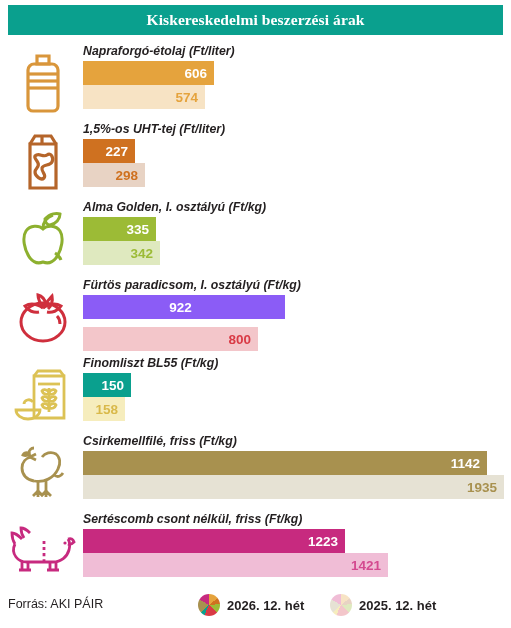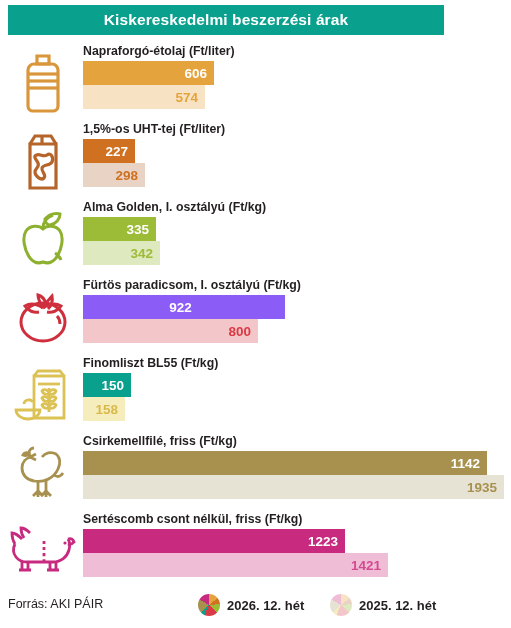--- a/index.html
+++ b/index.html
@@ -19,26 +19,27 @@
     left: 0; top: 0;
     width: 511px;
     height: 628px;
   }
 
   
   .title-bar {
     position: absolute;
     left: 8px;
     top: 5px;
-    width: 436px;
+    width: 495px;
     height: 30px;
     background: #0aa08e;
     display: flex;
     align-items: center;
     justify-content: center;
+    font-family: Liberation Serif, serif;
   }
   .title-bar .title-text {
     color: #ffffff;
     font-size: 15.5px;
     font-weight: bold;
     letter-spacing: 0.1px;
     white-space: nowrap;
   }
 
   
@@ -61,20 +62,21 @@
     right: 0;
     top: 0;
   }
   .row-label {
     font-size: 12.3px;
     font-weight: bold;
     color: #231f20;
     white-space: nowrap;
     line-height: 14px;
     margin-bottom: 3px;
+    font-style: italic;
   }
   .bar {
     height: 24px;
     display: flex;
     align-items: center;
     justify-content: flex-end;
     box-sizing: border-box;
     padding-right: 7px;
   }
   .bar.dark .bar-value {
@@ -203,21 +205,21 @@
         <path d="M30 20c-3-5-5-9-5-13 4 1 7 5 8 9"></path>
         <path d="M30 20c3-5 6-9 9-12 1 5-1 10-4 13"></path>
         <path d="M44 28c2 2 3 5 3 8"></path>
       </svg>
     </div>
     <div class="row-body">
       <div class="row-label">Fürtös paradicsom, I. osztályú (Ft/kg)</div>
       <div class="bar dark" style="width:202px;background:#8b5cf6;justify-content:center;">
         <span class="bar-value">922</span>
       </div>
-      <div class="bar light" style="width:175px;background:#f3c6ca;color:#d93a45;">
+      <div class="bar light" style="width:175px;background:#f3c6ca;color:#d93a45;margin-top:8px;">
         <span class="bar-value">800</span>
       </div>
     </div>
   </div>
 
   <div class="row" style="top:356px;height:74px;">
     <div class="row-icon" style="top:8px;height:62px;">
       <svg width="62" height="58" viewBox="0 0 62 58" fill="none" stroke="#dcc255" stroke-width="2.8">
         <path d="M22 10h30v42H22z"></path>
         <path d="M22 10l4-5h22l4 5"></path>

